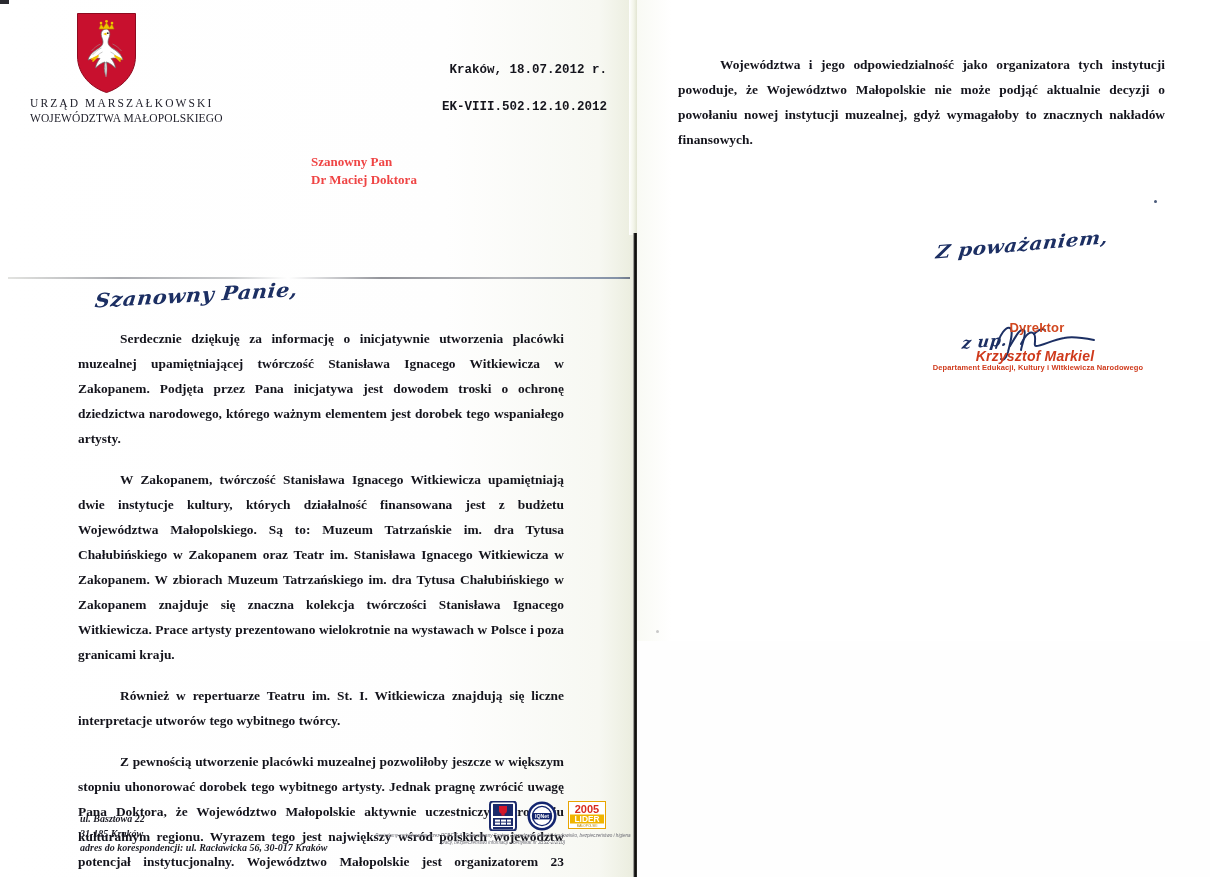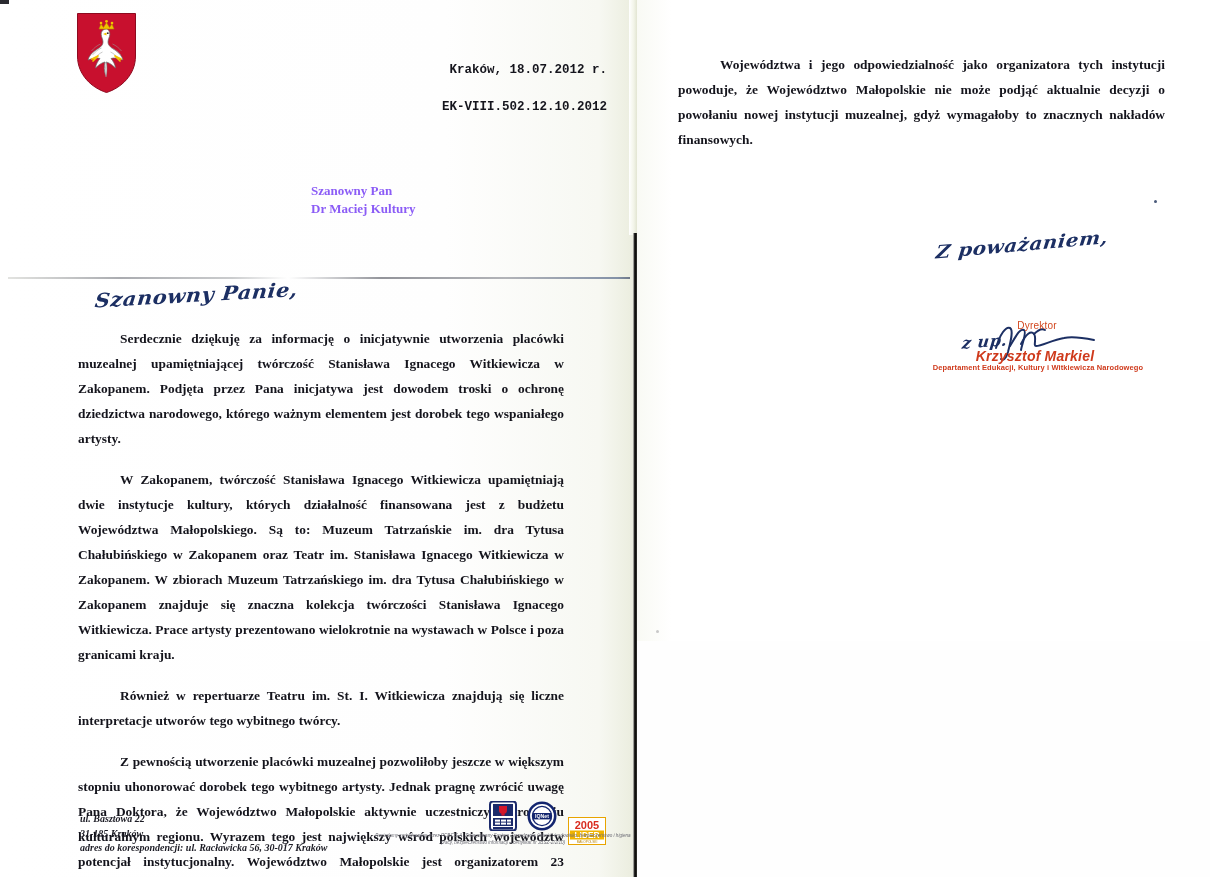--- a/index.html
+++ b/index.html
@@ -79,25 +79,25 @@
     text-align:right;
     font-family:Liberation Mono, monospace;
     font-weight:700;
     font-size:12.5px;
     color:#15151d;
     line-height:1.1;
   }
   .meta .ref{margin-top:23px;}
 
   .addressee{
-    position:absolute;left:311px;top:182px;
+    position:absolute;left:311px;top:153px;
     font-family:"Liberation Serif", serif;
     font-weight:700;
     font-size:13px;
-    color:#8b5cf6;
+    color:#ef4444;
     line-height:1.35;
   }
 
   
   .hw{
     font-family:"DejaVu Serif", serif;
     color:#1c2f63;
     font-style:italic;
     font-weight:600;
     letter-spacing:.5px;
@@ -142,21 +142,21 @@
   }
 
   
   .stamp{
     position:absolute;left:918px;top:320px;width:240px;height:58px;
     font-family:"Liberation Sans", sans-serif;
     text-align:center;
   }
   .stamp .s-role{
     position:absolute;left:64px;top:0;width:110px;
-    font-size:10px;font-weight:400;color:#d2471f;letter-spacing:.2px;
+    font-size:13px;font-weight:700;color:#d2471f;letter-spacing:.2px;
     filter:blur(.25px);
   }
   .stamp .s-name{
     position:absolute;left:42px;top:28px;width:150px;
     font-size:14px;font-weight:700;color:#cf3a1c;font-style:italic;letter-spacing:.2px;
     filter:blur(.2px);
   }
   .stamp .s-dept{
     position:absolute;left:-6px;top:43px;width:252px;
     font-size:7.5px;font-weight:700;color:#cf3a1c;letter-spacing:.1px;
@@ -172,21 +172,21 @@
     font-size:10px;
     line-height:14.5px;
     color:#1b1b24;
   }
   .footer-logos{
     position:absolute;left:488px;top:801px;width:148px;height:30px;
   }
   .logo{position:absolute;top:0;}
   .logo-pcbc{left:0;width:30px;height:30px;}
   .logo-iqnet{left:38px;width:32px;height:30px;}
-  .logo-lider{left:80px;width:58px;height:28px;margin-top:16px;}
+  .logo-lider{left:80px;width:58px;height:28px;}
   .footer-cert{
     position:absolute;left:372px;top:832px;width:262px;
     font-family:"Liberation Sans", sans-serif;
     font-size:4.6px;
     line-height:7px;
     color:#6b6b74;
     text-align:center;
     font-style:italic;
     letter-spacing:0px;
   }
@@ -226,29 +226,33 @@
 
         <path d="M30.5 20.5 L27 22 L30.5 23.5 Z" fill="#f2c200"></path>
         <circle cx="31.8" cy="21.2" r=".9" fill="#2a2a2a"></circle>
 
         <path d="M22 44 L16 47 M22 44 L17 49 M39 44 L45 47 M39 44 L44 49" stroke="#f2c200" stroke-width="1.7" stroke-linecap="round"></path>
 
         <path d="M30.5 50 C29 56 29 60 30 65 C31 60 31 56 30.5 50 Z" fill="#ffffff" stroke="#8a8a8a" stroke-width=".5"></path>
       </svg>
     </div>
 
+    <div class="lh-org">
+      <div class="l1">URZĄD MARSZAŁKOWSKI</div>
+      <div class="l2">WOJEWÓDZTWA MAŁOPOLSKIEGO</div>
+    </div>
 
     <div class="meta">
       <div class="date">Kraków, 18.07.2012 r.</div>
       <div class="ref">EK-VIII.502.12.10.2012</div>
     </div>
 
     <div class="addressee">
       <div>Szanowny Pan</div>
-      <div>Dr Maciej Kultury</div>
+      <div>Dr Maciej Doktora</div>
     </div>
 
     <div class="scan-seam"></div>
 
     <div class="hw hw-salutation">Szanowny Panie,</div>
 
     <div class="body-left">
       <p class="para">Serdecznie dziękuję za informację o inicjatywnie utworzenia placówki muzealnej upamiętniającej twórczość Stanisława Ignacego Witkiewicza w Zakopanem. Podjęta przez Pana inicjatywa jest dowodem troski o ochronę dziedzictwa narodowego, którego ważnym elementem jest dorobek tego wspaniałego artysty.</p>
       <p class="para">W Zakopanem, twórczość Stanisława Ignacego Witkiewicza upamiętniają dwie instytucje kultury, których działalność finansowana jest z budżetu Województwa Małopolskiego. Są to: Muzeum Tatrzańskie im. dra Tytusa Chałubińskiego w Zakopanem oraz Teatr im. Stanisława Ignacego Witkiewicza w Zakopanem. W zbiorach Muzeum Tatrzańskiego im. dra Tytusa Chałubińskiego w Zakopanem znajduje się znaczna kolekcja twórczości Stanisława Ignacego Witkiewicza. Prace artysty prezentowano wielokrotnie na wystawach w Polsce i poza granicami kraju.</p>
       <p class="para">Również w repertuarze Teatru im. St. I. Witkiewicza znajdują się liczne interpretacje utworów tego wybitnego twórcy.</p>

